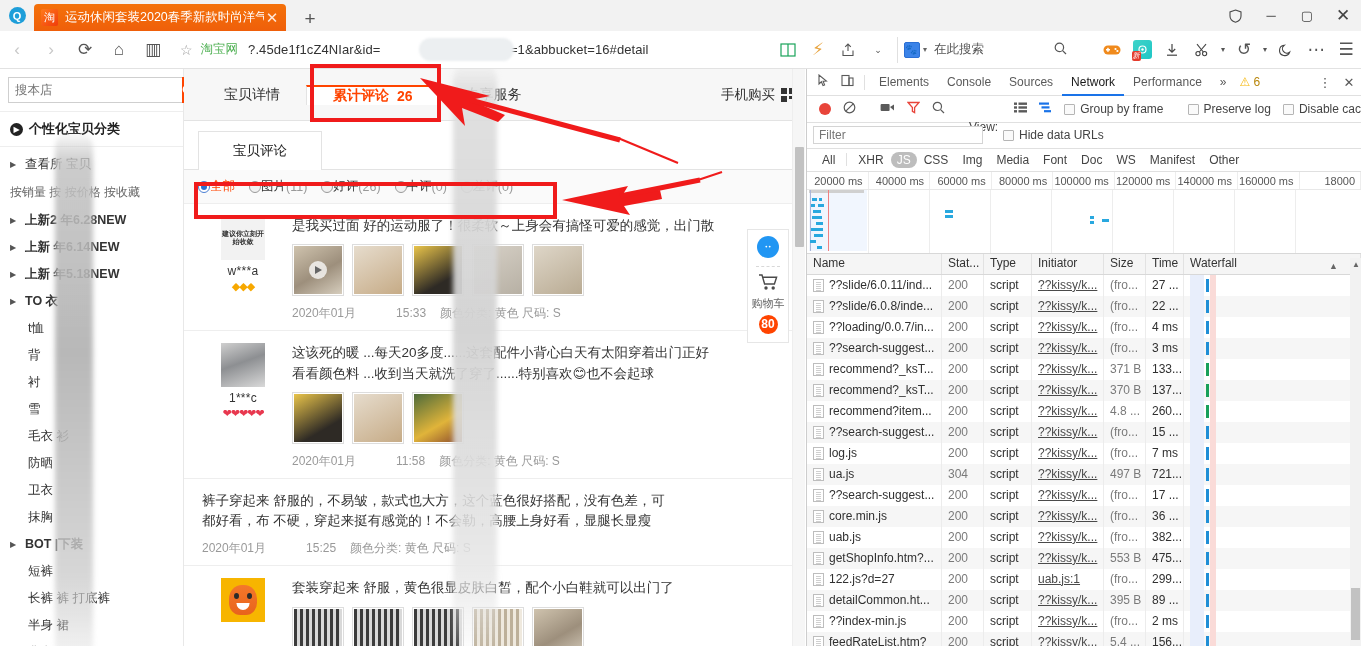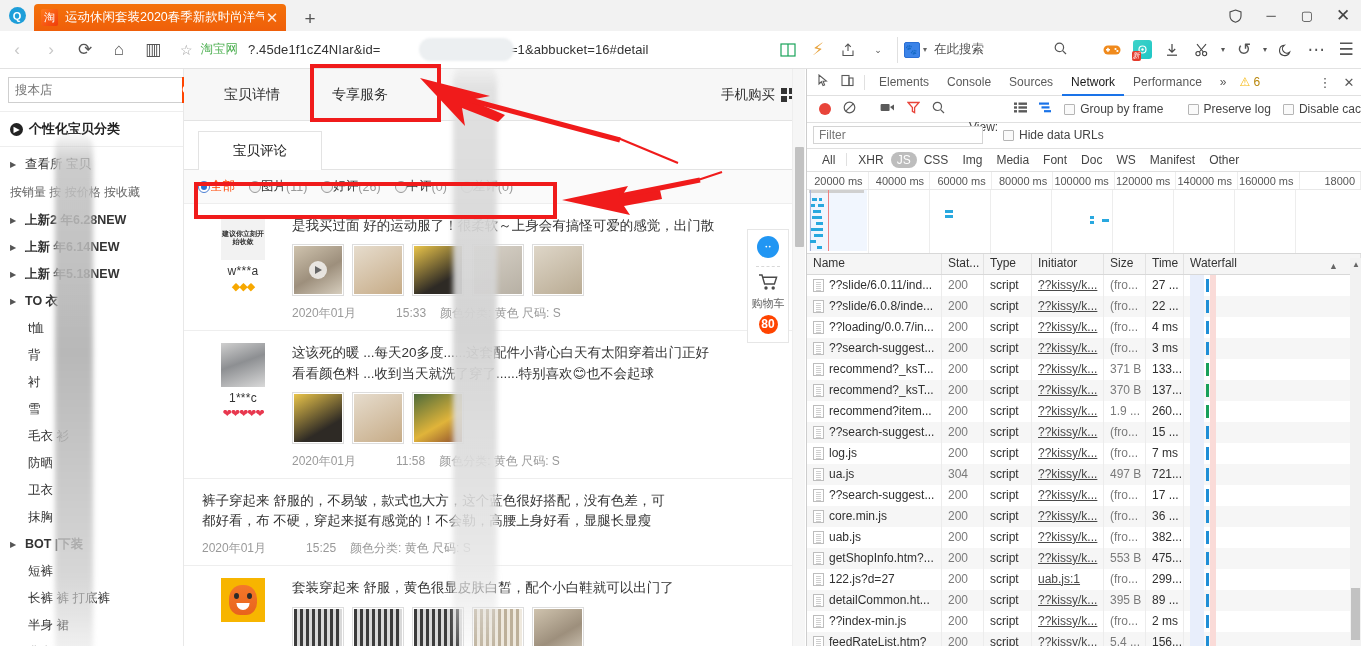--- a/index.html
+++ b/index.html
@@ -637,20 +637,24 @@
             <span>非常活</span>
           </div>
       </div>
       <div class="blur-strip"></div>
     </div>
 
     <div class="main">
       <div class="prod-tabs">
         <div class="prod-tab">
           <span>宝贝详情</span>
+        </div>
+        <div class="prod-tab active">
+          <span>累计评论</span>
+          <span class="cnt">26</span>
         </div>
         <div class="prod-tab">
           <span>专享服务</span>
         </div>
         <div class="prod-tab-right">
           <span>手机购买</span>
           <span class="qr-ico"></span>
         </div>
       </div>
 
@@ -1106,21 +1110,21 @@
             </div>
           </div>
           <div class="dt-row">
             <div class="dt-td c-name">
               <span class="file-ico"></span>
               <span class="nm">recommend?item...</span>
             </div>
             <div class="dt-td c-stat st-gray">200</div>
             <div class="dt-td c-type">script</div>
             <div class="dt-td c-init"><span class="init-link">??kissy/k...</span></div>
-            <div class="dt-td c-size st-gray">1.9 ...</div>
+            <div class="dt-td c-size st-gray">4.8 ...</div>
             <div class="dt-td c-time" style="text-align:right">260...</div>
             <div class="wf-cell">
               <span class="wf-band-a"></span>
               <span class="wf-band-b"></span>
               <span class="wf-blue wf-green"></span>
             </div>
           </div>
           <div class="dt-row">
             <div class="dt-td c-name">
               <span class="file-ico"></span>

